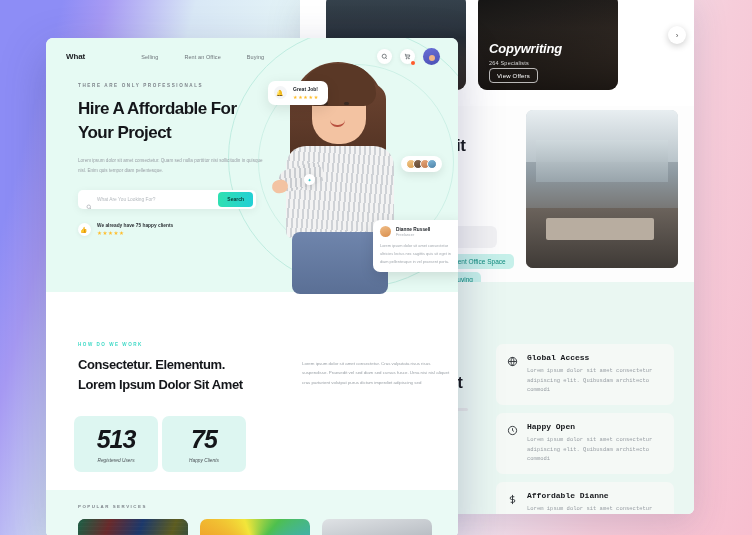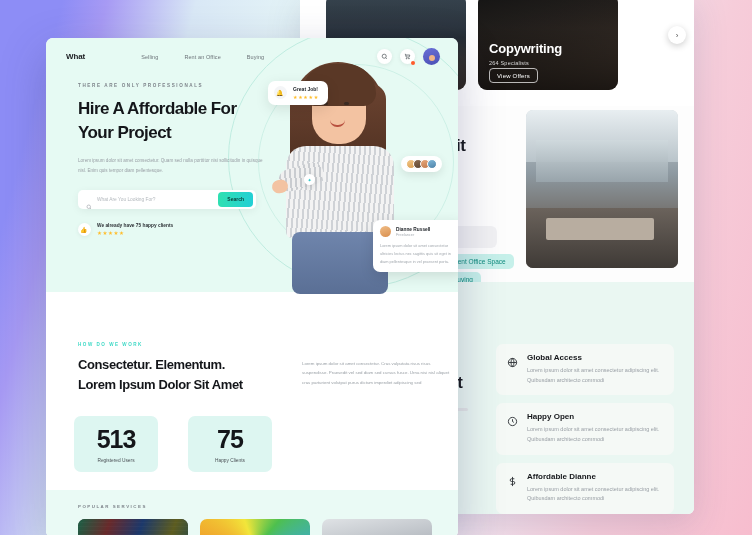--- a/index.html
+++ b/index.html
@@ -32,21 +32,21 @@
   .bg-cat.c1 { background:
       linear-gradient(180deg,#3a4753 0%,#2a333c 45%,#6a594a 100%); }
   .bg-cat.c2 { background:
       linear-gradient(165deg,#151515 0%,#2e2722 55%,#4a3d33 100%); }
   .bg-cat .shade {
     position: absolute; inset: 0;
     background: linear-gradient(180deg, rgba(0,0,0,.05) 35%, rgba(0,0,0,.62) 100%);
   }
   .bg-cat .ctitle {
     position: absolute; left: 11px; bottom: 34px;
-    color: #fff; font-size: 13px; font-weight: 700; letter-spacing: -.2px;
+    color: #fff; font-size: 13px; font-weight: 700; letter-spacing: -.2px; font-style: italic;
   }
   .bg-cat .csub {
     position: absolute; left: 11px; bottom: 24px;
     color: #d9d9d9; font-size: 5.5px; letter-spacing: .2px;
   }
   .bg-cat .cbtn {
     position: absolute; left: 11px; bottom: 7px;
     border: 1px solid rgba(255,255,255,.7); border-radius: 4px;
     color: #fff; font-size: 6px; padding: 3.5px 7px; letter-spacing: .2px;
   }
@@ -99,21 +99,21 @@
     position: absolute; left: 0; top: 288px; width: 100%; bottom: 0;
     background: #eaf7f2;
   }
   .bg-low-title {
     position: absolute; left: 145px; top: 92px;
     font-size: 16px; font-weight: 800; color: #16181c; letter-spacing: -.4px;
   }
   .feat-list { position: absolute; left: 196px; top: 62px; width: 178px; }
   .feat {
     background: #f5f9f6; border-radius: 7px; padding: 9px 11px 10px 11px;
-    margin-bottom: 8px; display: flex; gap: 9px;
+    margin-bottom: 8px; display: flex; gap: 9px; font-family: Liberation Mono, monospace;
   }
   .feat .ficon { width: 11px; height: 11px; flex: 0 0 11px; margin-top: 1px; color:#2f3338; }
   .feat .ftitle { font-size: 8px; font-weight: 700; color: #16181c; }
   .feat .fdesc { font-size: 5.5px; color: #9aa0a6; line-height: 1.75; margin-top: 4px; }
   .bg-lowtext { position: absolute; left: 100px; top: 126px; width: 72px; }
   .bg-lowtext .l { height: 3px; background: #e3e6e7; border-radius: 2px; margin-bottom: 5px; }
 
   
   .fg {
     position: absolute; left: 46px; top: 38px;
@@ -323,21 +323,21 @@
     font-size: 4.6px; font-weight: 700; letter-spacing: 1.5px;
     color: #3fd9c6; text-transform: uppercase; margin-bottom: 8px;
   }
   .work-row { display: flex; gap: 24px; }
   .work-h2 {
     font-size: 13px; line-height: 1.5; font-weight: 800;
     color: #14161a; letter-spacing: -.4px; width: 200px;
   }
   .work-p { font-size: 4.4px; line-height: 2.1; color: #9aa0a6; width: 152px; margin-top: 4px; }
 
-  .stats { display: flex; gap: 30px; padding: 22px 0 0 28px; background: #fff; }
+  .stats { display: flex; gap: 4px; padding: 22px 0 0 28px; background: #fff; font-style: italic; }
   .stat {
     width: 84px; height: 56px; background: #ddf6f1; border-radius: 7px;
     display: flex; flex-direction: column; align-items: center; justify-content: center;
   }
   .stat .num { font-size: 25px; font-weight: 800; color: #14161a; letter-spacing: -1px; }
   .stat .lbl { font-size: 4.8px; color: #4c5257; margin-top: 4px; }
 
   .pop {
     margin-top: 18px; background: #eafaf5; padding: 14px 0 0 32px; height: 92px;
   }

